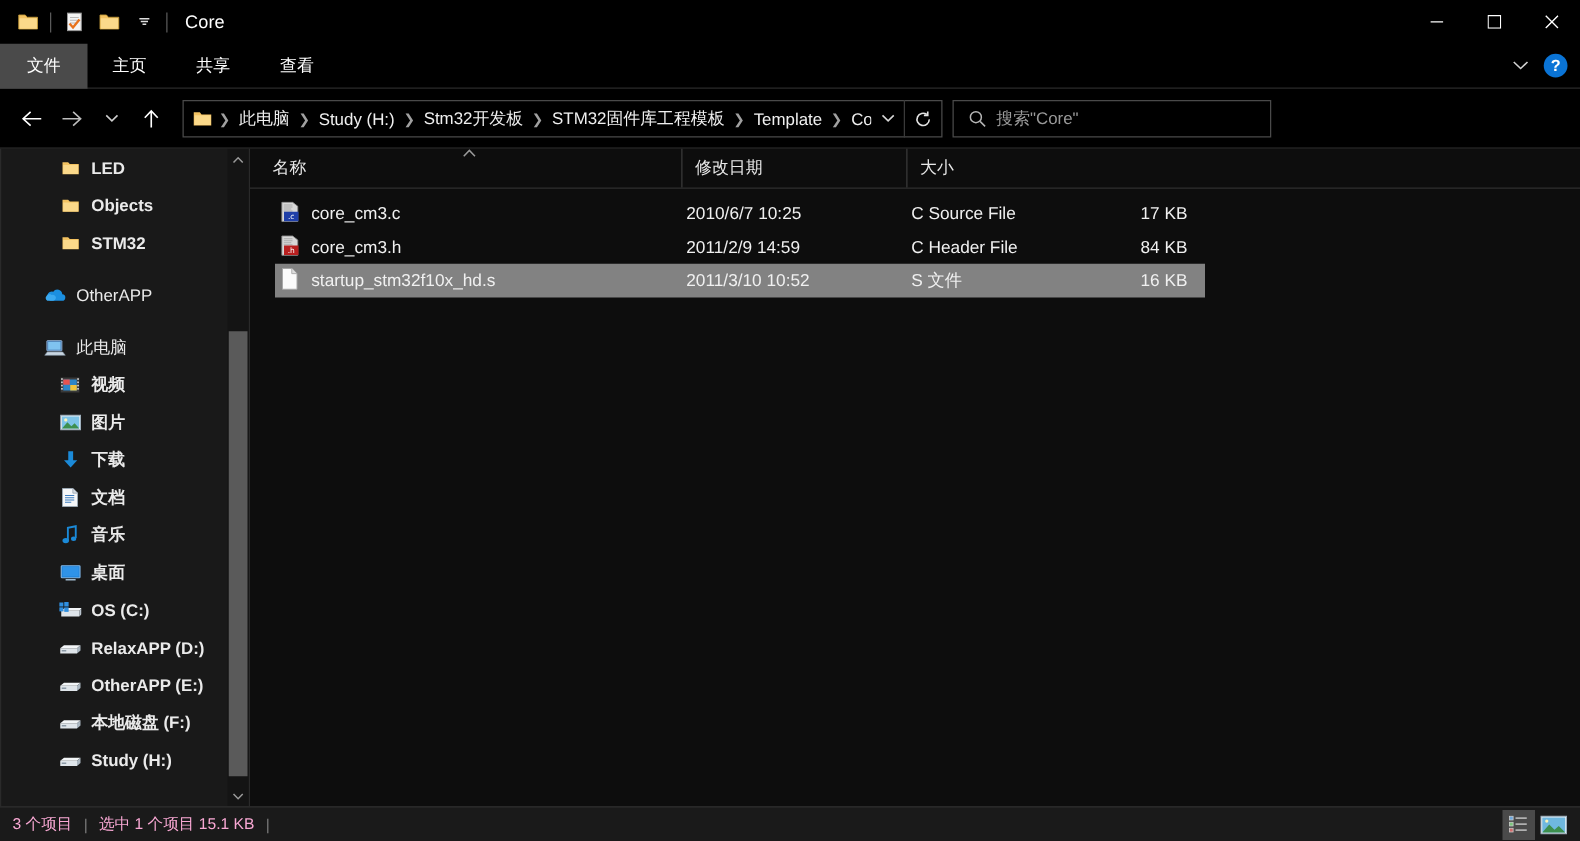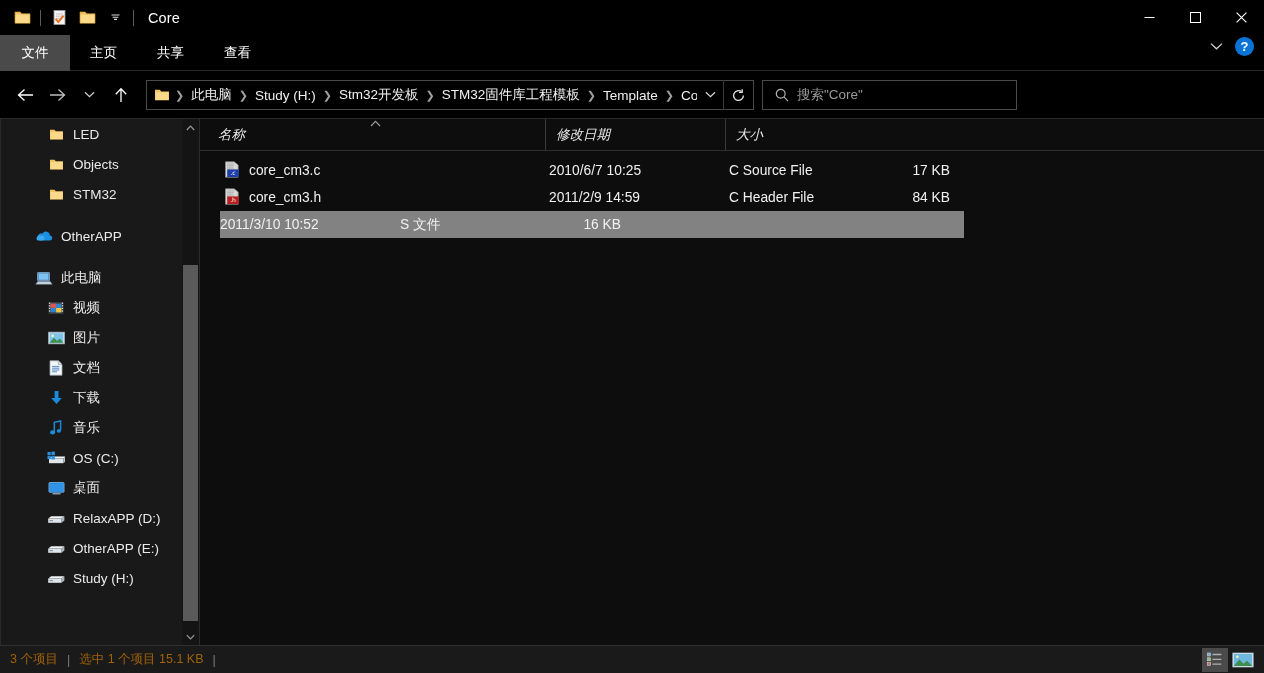--- a/index.html
+++ b/index.html
@@ -30,21 +30,21 @@
   .win-controls { position: absolute; right: 0; top: 0; display: flex; height: 35px; }
   .wc {
     width: 46px; height: 35px; display: flex; align-items: center; justify-content: center;
     color: #ffffff;
   }
 
   
   .ribbon {
     position: absolute; top: 35px; left: 0; width: 1264px; height: 36px;
     background: #000000;
-    display: flex; align-items: flex-start;
+    display: flex; align-items: center;
     border-bottom: 1px solid #2a2a2a;
   }
   .tab {
     display: flex; align-items: center; justify-content: center;
     height: 36px; padding: 0 20px;
     color: #ffffff; font-size: 13.5px; white-space: nowrap;
   }
   .tab.file { background: #4a4a4a; min-width: 70px; }
   .ribbon-right { margin-left: auto; display: flex; align-items: center; gap: 6px; padding-right: 10px; }
   .chev-ribbon { color: #d0d0d0; font-size: 13px; padding: 4px 6px; }
@@ -100,42 +100,41 @@
   .navpane {
     position: relative; width: 200px; height: 527px;
     background: #191919; border-right: 1px solid #2a2a2a; border-left: 1px solid #2a2a2a;
     overflow: hidden;
   }
   .navlist { position: absolute; top: 0; left: 0; width: 176px; }
   .navitem {
     display: flex; align-items: center; height: 30px; padding-left: 34px; gap: 8px;
     color: #eaeaea; font-size: 13.5px; white-space: nowrap;
   }
-  .navitem.indent2 { padding-left: 46px; }
+  .navitem.indent2 { padding-left: 46px; font-weight: bold; }
   .navitem .lbl { overflow: hidden; text-overflow: ellipsis; }
   .navspacer { height: 12px; }
   .navicon { width: 18px; height: 18px; display: flex; align-items: center; justify-content: center; flex: 0 0 18px; }
 
   
   .vscroll {
     position: absolute; right: 0; top: 0; width: 17px; height: 527px; background: #141414;
   }
   .vscroll .arrow {
     width: 17px; height: 18px; display: flex; align-items: center; justify-content: center;
     color: #8a8a8a; font-size: 9px;
   }
   .vscroll .arrow.bottom { position: absolute; bottom: 0; }
   .vthumb { position: absolute; left: 1px; width: 15px; background: #5a5a5a; }
 
   
   .filepane { position: relative; flex: 1; height: 527px; background: #0d0d0d; overflow: hidden; }
   .colhead {
-    position: relative; display: flex; height: 32px; align-items: center;
+    position: relative; display: flex; height: 32px; align-items: flex-end;
     border-bottom: 1px solid #2f2f2f;
-    font-style: italic;
   }
   .col {
     position: relative; height: 32px; display: flex; align-items: center;
     color: #e8e8e8; font-size: 13.5px; padding-left: 10px;
     border-left: 1px solid #3a3a3a;
   }
   .col.first { border-left: none; padding-left: 18px; }
   .col.size { justify-content: flex-start; }
   .sortmark {
     position: absolute; top: 0px; left: 170px; color: #9a9a9a; font-size: 10px; line-height: 10px;
@@ -150,21 +149,21 @@
   .cell { display: flex; align-items: center; overflow: hidden; white-space: nowrap; }
   .cell.name { gap: 9px; padding-left: 4px; }
   .cell.size { justify-content: flex-end; padding-right: 14px; }
 
   
   .statusbar {
     position: absolute; bottom: 0; left: 0; width: 1264px; height: 28px;
     background: #1a1a1a; border-top: 1px solid #2f2f2f;
     display: flex; align-items: center;
   }
-  .status-text { color: #a16207; font-size: 12.5px; padding-left: 10px; white-space: nowrap; }
+  .status-text { color: #f9a8d4; font-size: 12.5px; padding-left: 10px; white-space: nowrap; }
   .status-sep { color: #7a7a7a; font-size: 12.5px; padding: 0 9px; }
   .status-views { margin-left: auto; display: flex; align-items: center; gap: 2px; padding-right: 8px; }
   .viewbtn {
     width: 26px; height: 24px; display: flex; align-items: center; justify-content: center;
   }
   .viewbtn.active { background: #4a4a4a; }
 </style>
 </head>
 <body>
 
@@ -394,47 +393,58 @@
               <rect x="1.6" y="2.2" width="13.8" height="9.6" fill="#7ec4e8"></rect>
               <circle cx="4.6" cy="4.9" r="1.3" fill="#fdf5b8"></circle>
               <path d="M1.6 11.8l4.3-5 3.2 3.2 2.6-2.4 3.7 4.2z" fill="#3d8f4e"></path>
             </svg>
           </span>
           <span class="lbl">图片</span>
         </div>
 
         <div class="navitem indent2">
           <span class="navicon">
+            <svg width="15" height="16" viewBox="0 0 15 16">
+              <path d="M5.6 1h3.9v7.1h3.3L7.5 14 2.2 8.1h3.4z" fill="#1b8ad8"></path>
+            </svg>
+          </span>
+          <span class="lbl">下载</span>
+        </div>
+
+        <div class="navitem indent2">
+          <span class="navicon">
             <svg width="14" height="16" viewBox="0 0 14 16">
               <path d="M1 0.8h8.4L13 4.4V15.2H1z" fill="#f5f7f9" stroke="#9aa7b2" stroke-width="0.8"></path>
               <path d="M9.3 0.8v3.7H13" fill="#d7dee4" stroke="#9aa7b2" stroke-width="0.7"></path>
               <path d="M3 6.4h7.4M3 8.2h7.4M3 10h7.4M3 11.8h5" stroke="#3f7fc0" stroke-width="0.9"></path>
             </svg>
           </span>
           <span class="lbl">文档</span>
         </div>
 
         <div class="navitem indent2">
           <span class="navicon">
-            <svg width="15" height="16" viewBox="0 0 15 16">
-              <path d="M5.6 1h3.9v7.1h3.3L7.5 14 2.2 8.1h3.4z" fill="#1b8ad8"></path>
-            </svg>
-          </span>
-          <span class="lbl">下载</span>
-        </div>
-
-        <div class="navitem indent2">
-          <span class="navicon">
             <svg width="14" height="16" viewBox="0 0 14 16">
               <path d="M5.3 12V2.3l6.3-1.3v9.4" fill="none" stroke="#1b8ad8" stroke-width="1.5"></path>
               <ellipse cx="3.6" cy="12.4" rx="2.6" ry="2.1" fill="#1b8ad8"></ellipse>
               <ellipse cx="9.9" cy="10.9" rx="2.1" ry="1.8" fill="#1b8ad8"></ellipse>
             </svg>
           </span>
           <span class="lbl">音乐</span>
+        </div>
+
+        <div class="navitem indent2">
+          <span class="navicon">
+            <svg width="17" height="14" viewBox="0 0 17 14">
+              <rect x="1" y="1.6" width="15" height="9.6" rx="0.6" fill="#1c7fd6" stroke="#7fb7e8" stroke-width="0.9"></rect>
+              <rect x="2" y="2.6" width="13" height="7.6" fill="#2f93e8"></rect>
+              <path d="M4.5 12.8h8" stroke="#9fb9cd" stroke-width="1.2"></path>
+            </svg>
+          </span>
+          <span class="lbl">桌面</span>
         </div>
 
         <div class="navitem indent2">
           <span class="navicon">
             <svg width="18" height="15" viewBox="0 0 18 15">
               <path d="M2 7.6h14.4v4.6H2z" fill="#dfe5ea"></path>
               <path d="M2 7.6l2.8-2.2h14l-2.4 2.2z" fill="#f2f5f7"></path>
               <path d="M16.4 7.6v4.6l2.4-2.2V5.4z" fill="#b9c3cc"></path>
               <g fill="#2f8fe0">
                   <rect x="0.5" y="1" width="3.2" height="3.2"></rect>
@@ -442,31 +452,20 @@
                   <rect x="0.5" y="4.9" width="3.2" height="3.2"></rect>
                   <rect x="4.4" y="4.9" width="3.5" height="3.6"></rect>
                 </g>
             </svg>
           </span>
           <span class="lbl">OS (C:)</span>
         </div>
 
         <div class="navitem indent2">
           <span class="navicon">
-            <svg width="17" height="14" viewBox="0 0 17 14">
-              <rect x="1" y="1.6" width="15" height="9.6" rx="0.6" fill="#1c7fd6" stroke="#7fb7e8" stroke-width="0.9"></rect>
-              <rect x="2" y="2.6" width="13" height="7.6" fill="#2f93e8"></rect>
-              <path d="M4.5 12.8h8" stroke="#9fb9cd" stroke-width="1.2"></path>
-            </svg>
-          </span>
-          <span class="lbl">桌面</span>
-        </div>
-
-        <div class="navitem indent2">
-          <span class="navicon">
             <svg width="18" height="13" viewBox="0 0 18 13">
               <path d="M1.2 6.6h13.4v4.2H1.2z" fill="#dfe5ea"></path>
               <path d="M1.2 6.6l3-2.4h13.2l-2.8 2.4z" fill="#f2f5f7"></path>
               <path d="M14.6 6.6v4.2l2.8-2.4V4.2z" fill="#aab6c0"></path>
               <rect x="2.4" y="8" width="3.6" height="1.2" fill="#8c9aa6"></rect>
             </svg>
           </span>
           <span class="lbl">RelaxAPP (D:)</span>
         </div>
 
@@ -475,20 +474,31 @@
             <svg width="18" height="13" viewBox="0 0 18 13">
               <path d="M1.2 6.6h13.4v4.2H1.2z" fill="#dfe5ea"></path>
               <path d="M1.2 6.6l3-2.4h13.2l-2.8 2.4z" fill="#f2f5f7"></path>
               <path d="M14.6 6.6v4.2l2.8-2.4V4.2z" fill="#aab6c0"></path>
               <rect x="2.4" y="8" width="3.6" height="1.2" fill="#8c9aa6"></rect>
             </svg>
           </span>
           <span class="lbl">OtherAPP (E:)</span>
         </div>
 
+        <div class="navitem indent2">
+          <span class="navicon">
+            <svg width="18" height="13" viewBox="0 0 18 13">
+              <path d="M1.2 6.6h13.4v4.2H1.2z" fill="#dfe5ea"></path>
+              <path d="M1.2 6.6l3-2.4h13.2l-2.8 2.4z" fill="#f2f5f7"></path>
+              <path d="M14.6 6.6v4.2l2.8-2.4V4.2z" fill="#aab6c0"></path>
+              <rect x="2.4" y="8" width="3.6" height="1.2" fill="#8c9aa6"></rect>
+            </svg>
+          </span>
+          <span class="lbl">本地磁盘 (F:)</span>
+        </div>
 
         <div class="navitem indent2">
           <span class="navicon">
             <svg width="18" height="13" viewBox="0 0 18 13">
               <path d="M1.2 6.6h13.4v4.2H1.2z" fill="#dfe5ea"></path>
               <path d="M1.2 6.6l3-2.4h13.2l-2.8 2.4z" fill="#f2f5f7"></path>
               <path d="M14.6 6.6v4.2l2.8-2.4V4.2z" fill="#aab6c0"></path>
               <rect x="2.4" y="8" width="3.6" height="1.2" fill="#8c9aa6"></rect>
             </svg>
           </span>
@@ -555,20 +565,29 @@
               </svg>
             </span>
             <span>core_cm3.h</span>
           </div>
           <div class="cell" style="width:180px">2011/2/9 14:59</div>
           <div class="cell" style="width:145px">C Header File</div>
           <div class="cell size" style="width:90px">84 KB</div>
         </div>
 
         <div class="row selected">
+          <div class="cell name" style="width:329px">
+            <span>
+              <svg width="16" height="18" viewBox="0 0 16 18">
+                <path d="M2 0.8h7.6L13.6 5v12.4H2z" fill="#fbfbfb" stroke="#a8a8a8" stroke-width="0.8"></path>
+                <path d="M9.4 0.8v4.1h4.2" fill="#dedede" stroke="#a8a8a8" stroke-width="0.7"></path>
+              </svg>
+            </span>
+            <span>startup_stm32f10x_hd.s</span>
+          </div>
           <div class="cell" style="width:180px">2011/3/10 10:52</div>
           <div class="cell" style="width:145px">S 文件</div>
           <div class="cell size" style="width:90px">16 KB</div>
         </div>
 
       </div>
     </div>
   </div>
 
   <div class="statusbar">

